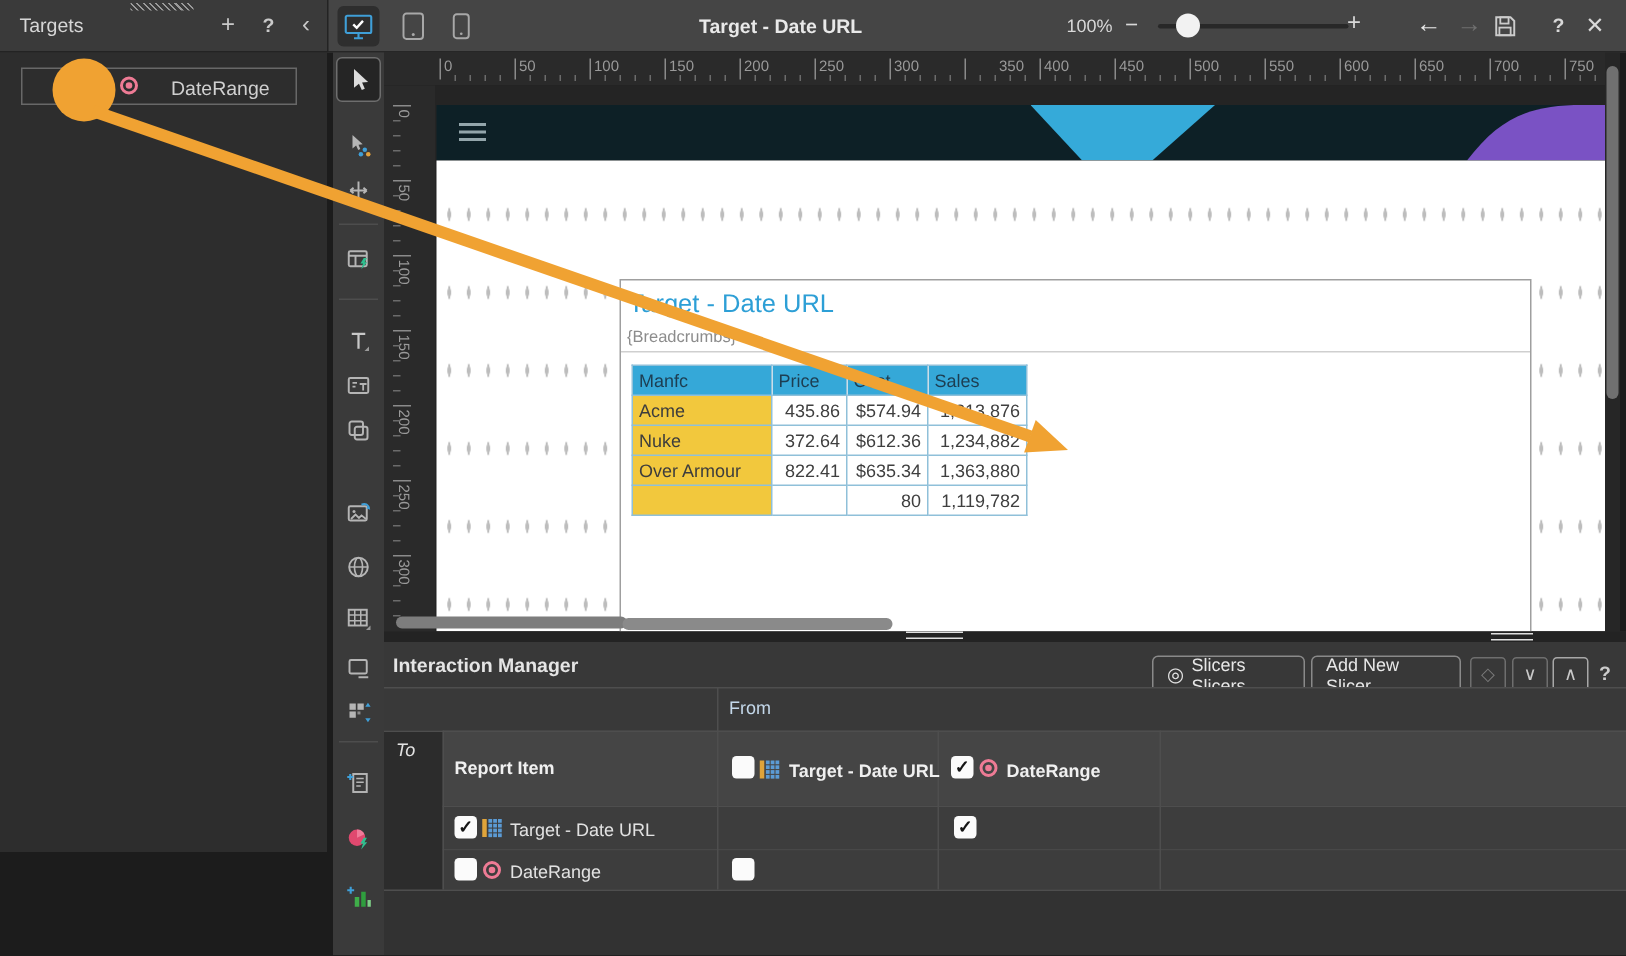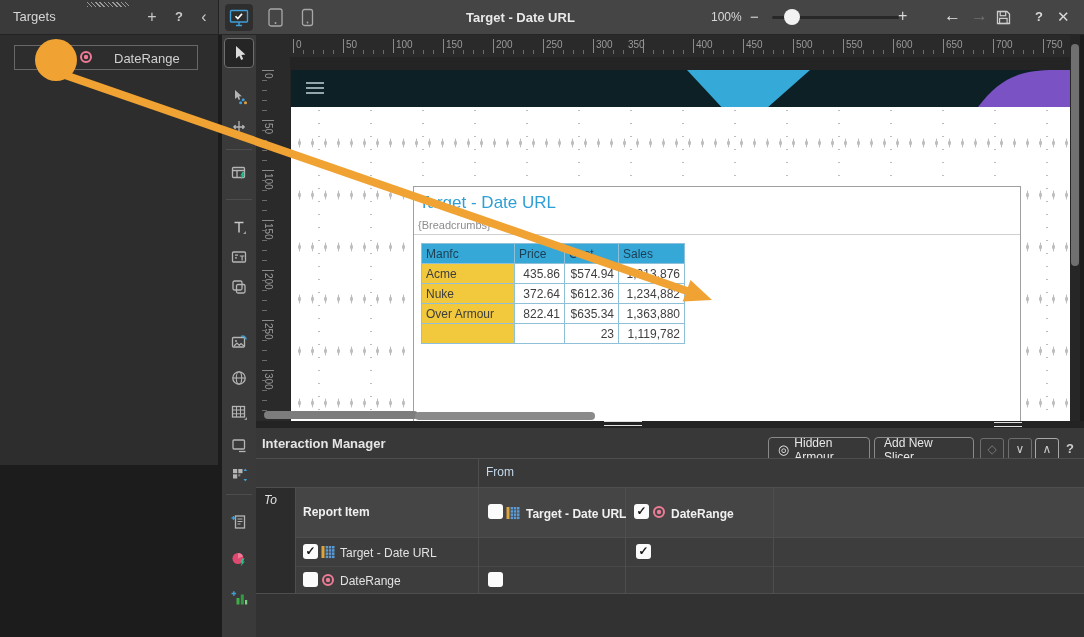--- a/index.html
+++ b/index.html
@@ -2,21 +2,21 @@
 <html><head>
 <meta charset="utf-8">
 <style>
   * { margin:0; padding:0; box-sizing:border-box; }
   html,body { width:1084px; height:637px; overflow:hidden; background:#1c1c1c;
               font-family:"Liberation Sans", sans-serif; }
   .stage { position:relative; width:1084px; height:637px; background:#1c1c1c; overflow:hidden; }
   .abs { position:absolute; }
 
   
-  .targets-panel { left:0; top:0; width:218px; height:465px; background:#2d2d2d; }
+  .targets-panel { left:0; top:0; width:218px; height:568px; background:#2d2d2d; }
   .targets-header { position:absolute; left:0; top:0; width:218px; height:35px;
                     background:#3a3a3a; border-bottom:1px solid #232323; }
   .targets-grip { position:absolute; left:87px; top:2px; width:42px; height:5px;
                   background:repeating-linear-gradient(45deg,#9a9a9a 0 1px,transparent 1px 3px); }
   .targets-title { position:absolute; left:13px; top:9px; font-size:13px; color:#d6d6d6; }
   .hdr-btn { position:absolute; top:5px; width:24px; height:24px; color:#c9c9c9;
              font-size:16px; text-align:center; line-height:24px; cursor:default; }
   .targets-item { position:absolute; left:14px; top:45px; width:184px; height:25px;
                   border:1px solid #686868; background:#2d2d2d; }
   .targets-item-label { position:absolute; left:99px; top:5px; font-size:13px; color:#d0d0d0; }
@@ -282,21 +282,21 @@
       <div class="hlabel" style="left: 140px;">100</div>
       <div class="htick-major" style="left: 187px;"></div>
       <div class="hlabel" style="left: 190px;">150</div>
       <div class="htick-major" style="left: 237px;"></div>
       <div class="hlabel" style="left: 240px;">200</div>
       <div class="htick-major" style="left: 287px;"></div>
       <div class="hlabel" style="left: 290px;">250</div>
       <div class="htick-major" style="left: 337px;"></div>
       <div class="hlabel" style="left: 340px;">300</div>
       <div class="htick-major" style="left: 387px;"></div>
-      <div class="hlabel" style="left: 372px;">350</div>
+      <div class="hlabel" style="left: 410px;">350</div>
       <div class="htick-major" style="left: 437px;"></div>
       <div class="hlabel" style="left: 440px;">400</div>
       <div class="htick-major" style="left: 487px;"></div>
       <div class="hlabel" style="left: 490px;">450</div>
       <div class="htick-major" style="left: 537px;"></div>
       <div class="hlabel" style="left: 540px;">500</div>
       <div class="htick-major" style="left: 587px;"></div>
       <div class="hlabel" style="left: 590px;">550</div>
       <div class="htick-major" style="left: 637px;"></div>
       <div class="hlabel" style="left: 640px;">600</div>
@@ -463,42 +463,42 @@
           </tr>
           <tr>
             <td class="manfc">Over Armour</td>
             <td class="num">822.41</td>
             <td class="num">$635.34</td>
             <td class="num">1,363,880</td>
           </tr>
           <tr>
             <td class="manfc"></td>
             <td class="num"></td>
-            <td class="num">23</td>
+            <td class="num">80</td>
             <td class="num">1,119,782</td>
           </tr>
         </tbody>
       </table>
     </div>
   </div>
 
   <div class="abs scroll-thumb-h" style="left:264px;top:411px;width:154px;"></div>
   <div class="abs scroll-thumb-h" style="left:415px;top:412px;width:180px;background:#8a8a8a;"></div>
   <div class="abs v-scroll-track"></div>
   <div class="abs v-scroll-thumb"></div>
   <div class="abs grip-lines" style="left:604px;top:421px;width:38px;"></div>
   <div class="abs grip-lines" style="left:994px;top:422px;width:28px;"></div>
 
   <div class="abs bottom-panel">
     <div class="bp-separator"></div>
     <div class="bp-header">
       <div class="bp-title">Interaction Manager</div>
       <div class="bp-btn" style="left:512px;width:102px;">
         <span style="font-size:13px;">◎</span>
-        <span>Hidden Armour</span>
+        <span>Slicers Slicers</span>
       </div>
       <div class="bp-btn" style="left:618px;width:100px;">
         <span>Add New Slicer</span>
       </div>
       <div class="bp-sqbtn" style="left:724px;color:#7a7a7a;">◇</div>
       <div class="bp-sqbtn" style="left:752px;">∨</div>
       <div class="bp-sqbtn" style="left:779px;border-color:#a8a8a8;">∧</div>
       <div class="abs" style="left:810px;top:13px;font-size:13px;font-weight:700;color:#cccccc;">?</div>
     </div>
 

